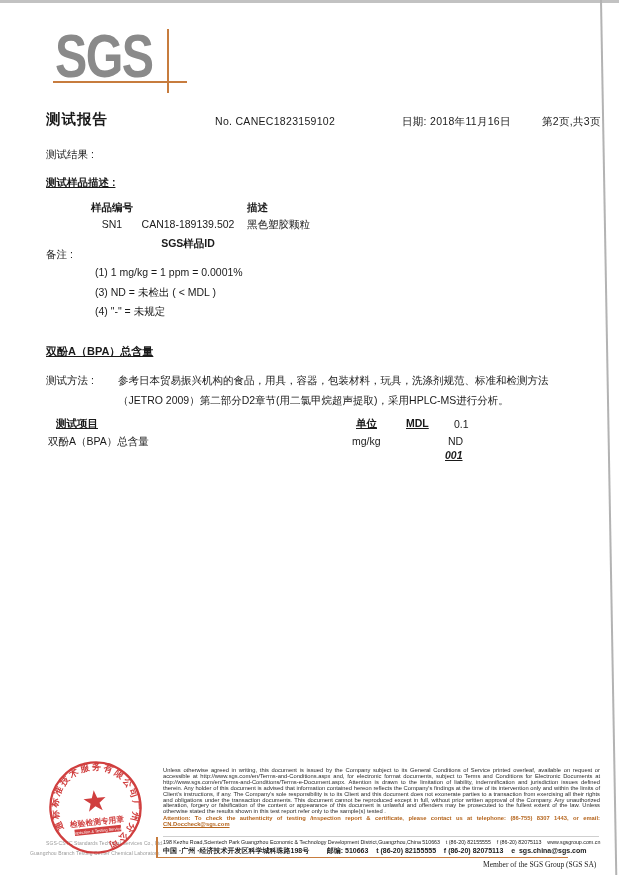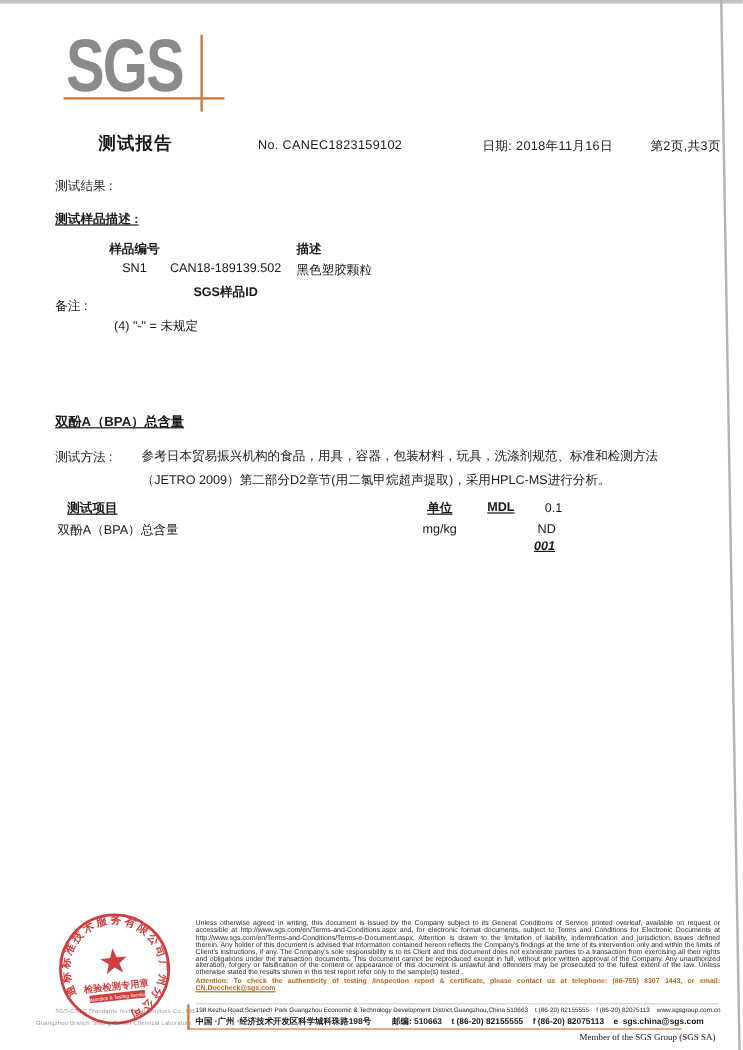--- a/index.html
+++ b/index.html
@@ -11,21 +11,21 @@
   .i { font-style:italic;margin-top:32px; }
   .c { text-align:center; }
   .body-text { font-size:10.5px; }
   .page-edge-top { left:0; top:0; width:619px; height:2.5px; background:#c2c2c2; }
   .page-edge-right { left:600px; top:0; width:1.8px; height:878px; background:#b3b3b3; transform:rotate(-1deg); transform-origin:top left; }
   
   .sgs-logo { left:55px; top:30px; font-size:62px; font-weight:bold; line-height:52px; color:#8a8a8a; letter-spacing:-2px; transform:scaleX(0.78); transform-origin:left center; }
   .logo-hline { left:53px; top:81px; width:134px; height:1.8px; background:#c77c3e; }
   .logo-vline { left:167px; top:29px; width:1.8px; height:64px; background:#c77c3e; }
   
-  .report-title { left:46px; top:110px; font-size:14.5px; font-weight:bold; letter-spacing:1px;margin-left:36px; }
+  .report-title { left:46px; top:110px; font-size:14.5px; font-weight:bold; letter-spacing:1px; }
   .hdr-info { top:115px; font-size:10.5px; letter-spacing:0.3px; }
   
   .tbl-hdr { font-weight:bold; }
   .legal-block { left:163px; top:768px; width:437px; font-size:5.8px; line-height:5.9px; color:#2b2b2b; text-align:justify; }
   .legal-block p.attn { color:#b5651d; font-weight:bold; margin-top:1px; }
   .legal-block .mail { text-decoration:underline; }
   .addr { white-space:pre; }
   .company-gray { color:#9a9a9a; font-size:5px; letter-spacing:0.1px; }
   .stamp-wrap { left:47px; top:759px; width:97px; height:97px; opacity:0.9; transform:rotate(-6deg); }
   .divider { left:163px; top:836px; width:436px; height:0.8px; background:#cfcfcf; }
@@ -54,20 +54,22 @@
   <div class="abs body-text tbl-hdr c" style="left:62px; top:201px; width:100px;">样品编号</div>
   <div class="abs body-text tbl-hdr c" style="left:138px; top:201px; width:100px;margin-top:36px;">SGS样品ID</div>
   <div class="abs body-text tbl-hdr" style="left:247px; top:201px;">描述</div>
   <div class="abs body-text c" style="left:62px; top:218px; width:100px;">SN1</div>
   <div class="abs body-text c" style="left:138px; top:218px; width:100px;">CAN18-189139.502</div>
   <div class="abs body-text" style="left:247px; top:218px;">黑色塑胶颗粒</div>
 </div>
 
 <div class="abs body-text" style="left:46px; top:248px;">备注 :</div>
 <div class="abs body-text" style="left:95px; top:263px; line-height:19.7px;">
+  <div>(1) 1 mg/kg = 1 ppm = 0.0001%</div>
+  <div>(3) ND = 未检出 ( &lt; MDL )</div>
   <div>(4) "-" = 未规定</div>
 </div>
 
 <div class="abs b u" style="left:46px; top:344px; font-size:11px;">双酚A（BPA）总含量</div>
 <div class="abs body-text" style="left:46px; top:374px;">测试方法 :</div>
 <div class="abs body-text" style="left:118px; top:371px; width:472px; line-height:19.5px;">参考日本贸易振兴机构的食品，用具，容器，包装材料，玩具，洗涤剂规范、标准和检测方法（JETRO 2009）第二部分D2章节(用二氯甲烷超声提取)，采用HPLC-MS进行分析。</div>
 
 <div>
   <div class="abs body-text tbl-hdr u" style="left:56px; top:417px;">测试项目</div>
   <div class="abs body-text tbl-hdr u" style="left:356px; top:417px;">单位</div>

